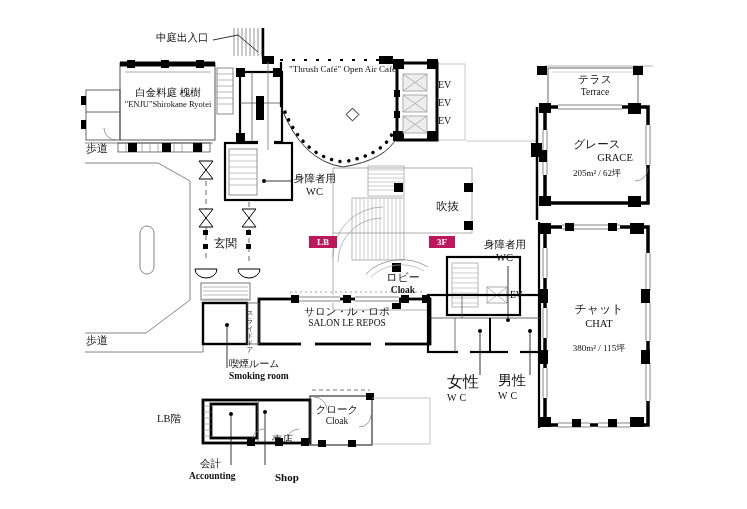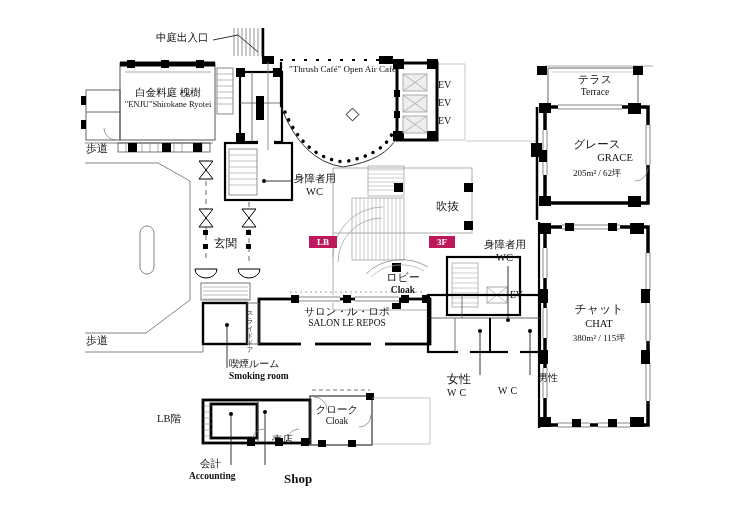--- a/index.html
+++ b/index.html
@@ -410,51 +410,51 @@
 <div class="lbl c" style="left:381px;top:271px;width:44px;">
   <div class="jp" style="font-size:11px;">ロビー</div>
   <div class="en" style="font-size:9.5px;font-weight:bold;">Cloak</div>
 </div>
 
 <div class="lbl en" style="left:510px;top:290px;font-size:9.5px;">EV</div>
 
 <div class="lbl c" style="left:549px;top:302px;width:100px;">
   <div class="jp" style="font-size:12px;">チャット</div>
   <div class="en" style="font-size:10.5px;text-align:center;">CHAT</div>
-  <div class="en" style="font-size:9px;margin-top:3px;">380m² / 115坪</div>
+  <div class="en" style="font-size:9px;margin-top:13px;">380m² / 115坪</div>
 </div>
 
 <div class="lbl c" style="left:282px;top:305px;width:130px;">
   <div class="jp" style="font-size:10.5px;">サロン・ル・ロポ</div>
   <div class="en" style="font-size:9.5px;">SALON LE REPOS</div>
 </div>
 
 <div class="lbl vert jp" style="left:246px;top:306px;height:38px;">スライドドア</div>
 
 <div class="lbl" style="left:229px;top:358px;">
   <div class="jp" style="font-size:10px;">喫煙ルーム</div>
   <div class="en" style="font-size:9.5px;font-weight:bold;">Smoking room</div>
 </div>
 
 <div class="lbl" style="left:447px;top:372px;">
-  <div class="jp" style="font-size:12px;text-align:center;">女性</div>
+  <div class="jp" style="font-size:16px;text-align:center;">女性</div>
   <div class="en wcsp" style="font-size:10px;">WC</div>
 </div>
 
 <div class="lbl" style="left:498px;top:372px;">
-  <div class="jp" style="font-size:10px;margin-left:40px;">男性</div>
+  <div class="jp" style="font-size:14px;">男性</div>
   <div class="en wcsp" style="font-size:10px;">WC</div>
 </div>
 
 <div class="lbl jp" style="left:157px;top:412px;font-size:10.5px;">LB階</div>
 
 <div class="lbl c" style="left:306px;top:403px;width:62px;">
   <div class="jp" style="font-size:10.5px;">クローク</div>
   <div class="en" style="font-size:9.5px;">Cloak</div>
 </div>
 
 <div class="lbl jp" style="left:200px;top:457px;font-size:10.5px;">会計</div>
 <div class="lbl en" style="left:189px;top:471px;font-size:9.5px;font-weight:bold;">Accounting</div>
 
 <div class="lbl jp" style="left:272px;top:433px;font-size:10.5px;">売店</div>
-<div class="lbl en" style="left:275px;top:471px;font-size:13px;font-weight:bold;margin-left:9px;">Shop</div>
+<div class="lbl en" style="left:275px;top:471px;font-size:11px;font-weight:bold;">Shop</div>
 
 </div>
 
 </body></html>

